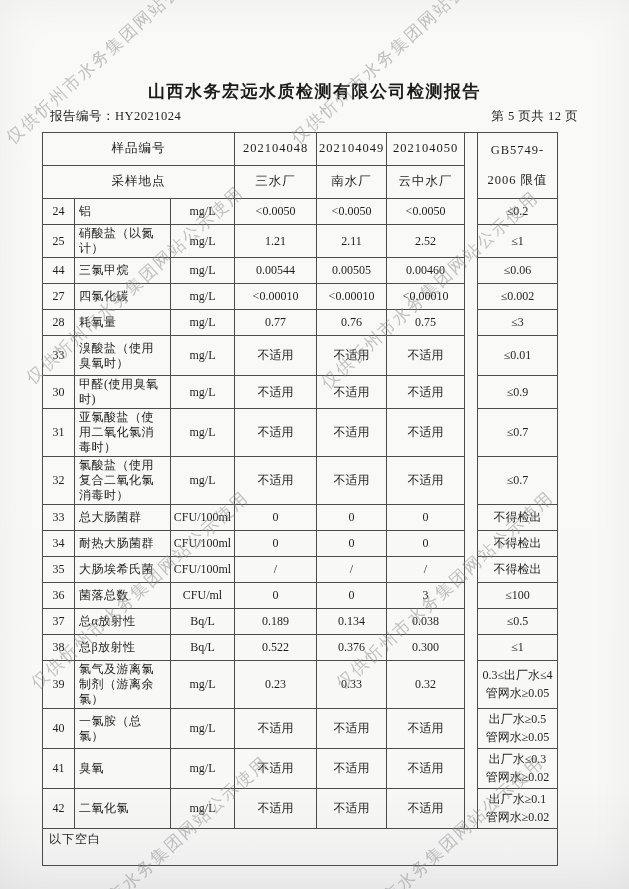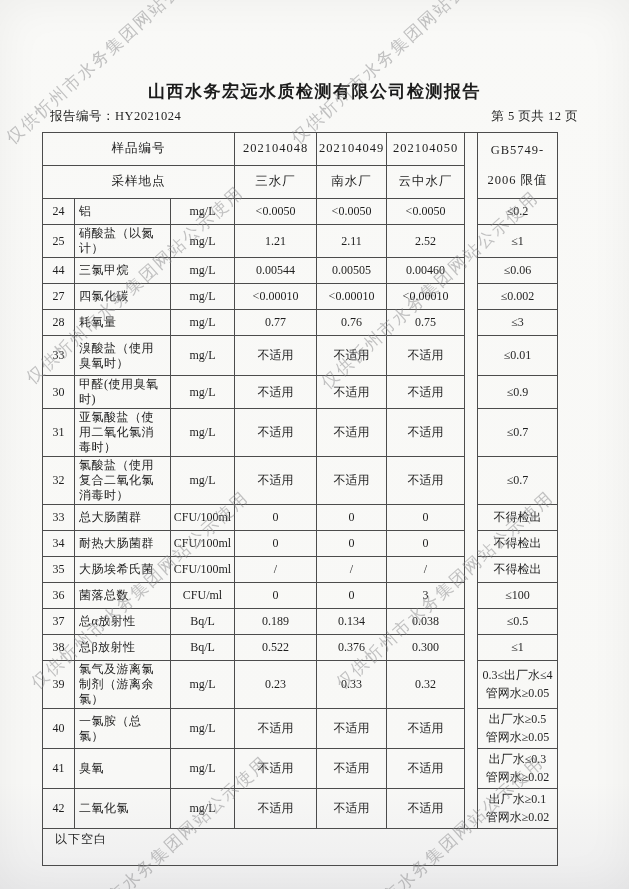--- a/index.html
+++ b/index.html
@@ -65,21 +65,21 @@
   td.name-cell{text-align:left;padding:1px 4px;letter-spacing:0.5px;}
   td.gapcell{padding:0;}
   td.limit-head{font-size:12.5px;letter-spacing:1px;}
   td.limit-head .lh-line{padding:7px 0;text-align:center;}
   td.limit-small{font-size:12px;line-height:1.45;letter-spacing:0;}
   td.limit-cell{white-space:pre-line;}
   tr.footer-row td{
     height:30px;
     text-align:left;
     vertical-align:top;
-    padding:3px 12px;
+    padding:3px 6px;
     font-size:12px;
     letter-spacing:1px;
   }
 </style>
 </head>
 <body>
 
 <div class="page">
 
   <div class="wm-layer" id="wm-layer">

